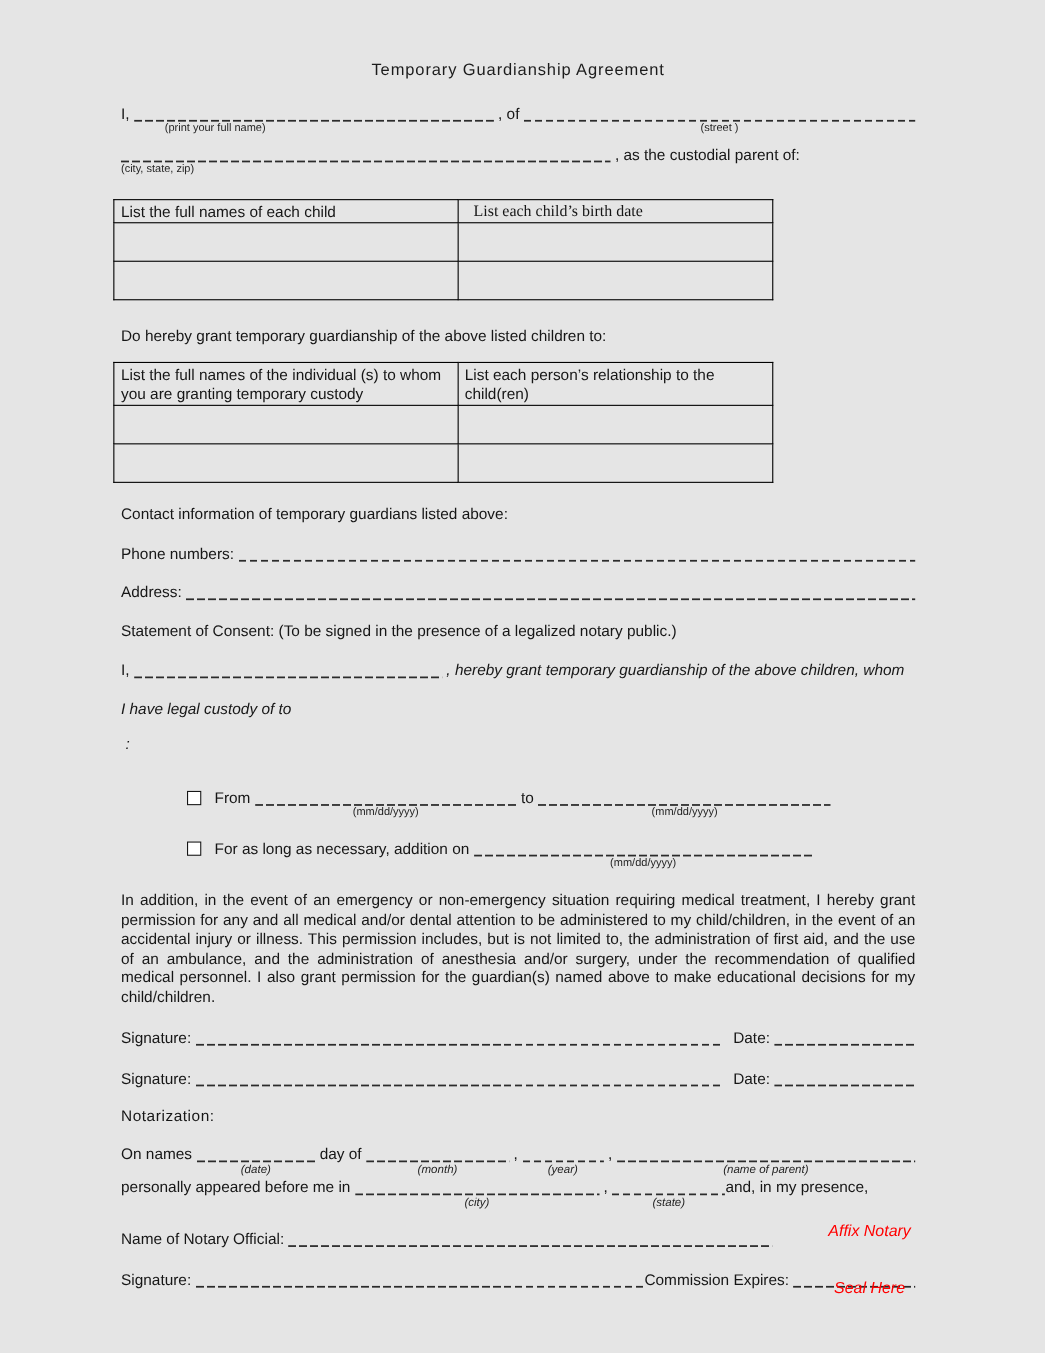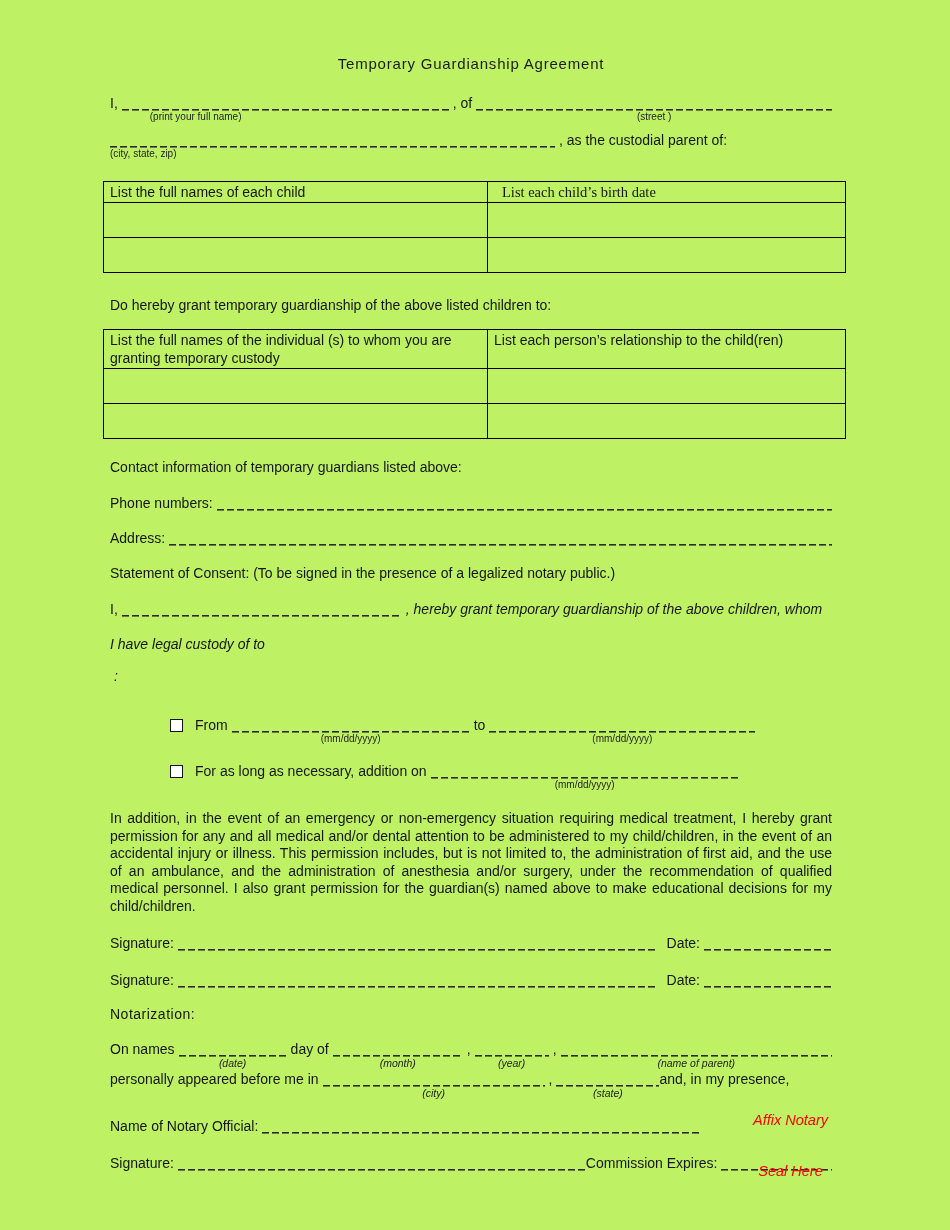--- a/index.html
+++ b/index.html
@@ -1,19 +1,19 @@
 <!DOCTYPE html>
 <html><head>
 <meta charset="utf-8">
 <style>
   html,body{margin:0;padding:0;background:#fff;}
   .page{
     position:relative;
     width:950px;height:1230px;
-    background:#bef264;
+    background:#e5e5e5;
     font-family:"Liberation Sans",sans-serif;
     font-size:14px;color:#161616;
     overflow:hidden;
   }
   .content{padding:55px 118px 0 110px;}
   .title{
     text-align:center;font-size:15px;letter-spacing:0.8px;
     line-height:18px;color:#1c1c1c;
   }
   .row{display:flex;align-items:flex-start;}
@@ -24,21 +24,21 @@
   .field{display:flex;flex-direction:column;flex:none;}
   .grow{flex:1 1 auto;}
   .blank{
     width:100%;height:16px;
     background:repeating-linear-gradient(90deg,#2b2b2b 0,#2b2b2b 7px,transparent 7px,transparent 10px) left bottom/100% 1.6px no-repeat;
   }
   .hint{font-size:10px;line-height:12px;color:#1f1f1f;text-align:center;white-space:pre;}
   .hint.left{text-align:left;padding-left:28px;}
   .hint.flush{text-align:left;padding-left:0;}
   .hint.ital{font-style:italic;font-size:10.5px;}
-  table{border-collapse:collapse;width:743px;margin-left:-7px;table-layout:fixed;}
+  table{border-collapse:collapse;width:600px;margin-left:-7px;table-layout:fixed;}
   td,th{border:1.5px solid #000;padding:1px 6px;vertical-align:top;text-align:left;font-weight:normal;font-size:14px;line-height:18px;}
   th.serif{font-family:"Liberation Serif",serif;font-size:14.5px;padding-left:14px;}
   tr.data-row td{height:32px;}
   .cb{
     width:11px;height:11px;border:1.6px solid #161616;
     margin:2px 8px 0 0;flex:none;background:#fff;
   }
   .indent{padding-left:60px;}
   .para{
     font-size:14px;line-height:17.5px;

